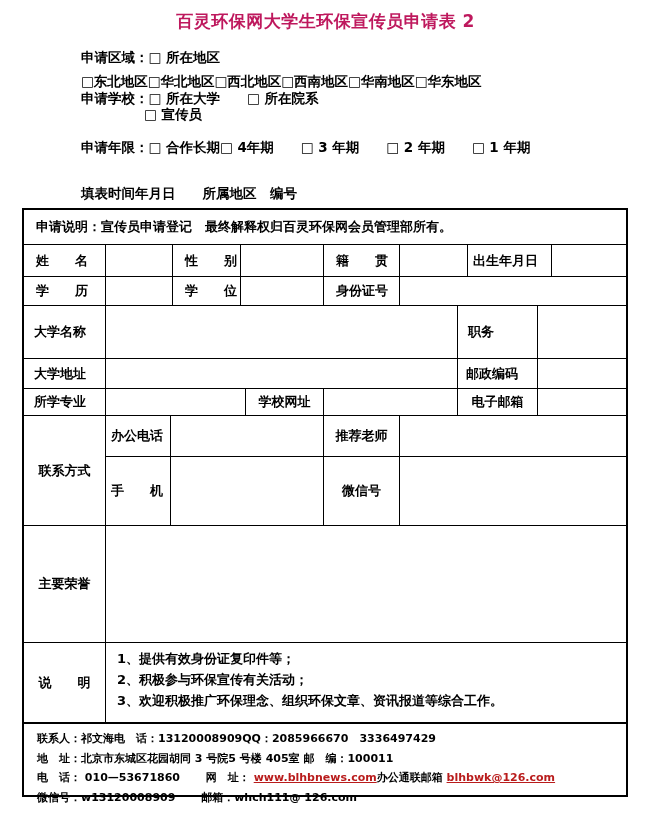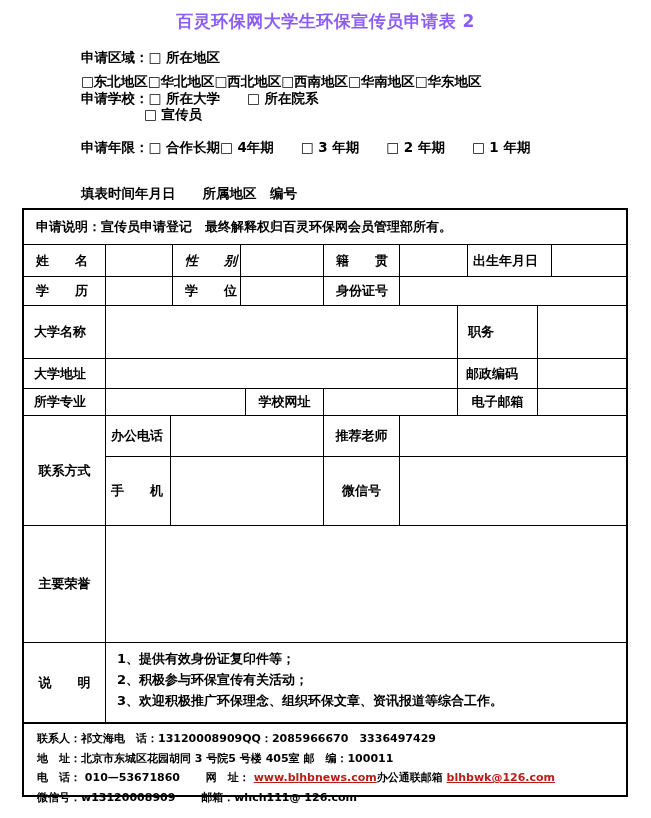--- a/index.html
+++ b/index.html
@@ -3,21 +3,21 @@
 <meta charset="utf-8">
 <style>
   html,body{margin:0;padding:0;background:#fff;}
   .page{
     position:relative;width:651px;height:818px;background:#ffffff;
     font-family:"DejaVu Sans",sans-serif;font-weight:bold;color:#000;
     overflow:hidden;
   }
   .title{
     position:absolute;top:10px;left:0;width:651px;text-align:center;
-    font-size:17px;color:#8b5cf6;letter-spacing:0.5px;
+    font-size:17px;color:#be185d;letter-spacing:0.5px;
   }
   .hline{position:absolute;left:81px;font-size:13.5px;white-space:nowrap;}
   .hl1{top:49px;}
   .hl2{top:73px;}
   .hl3{top:90px;}
   .hl4{top:106px;left:144px;}
   .hl5{top:139px;}
   .hl6{top:185px;}
 
   .form-table{
@@ -69,21 +69,21 @@
 
   <div class="form-table">
 
     <div class="row" style="height:34px;">
       <div class="c pad12" style="flex:1;">申请说明：宣传员申请登记　最终解释权归百灵环保网会员管理部所有。</div>
     </div>
 
     <div class="row" style="height:32px;">
       <div class="c pad12" style="width:81px;">姓　　名</div>
       <div class="c" style="width:67px;"></div>
-      <div class="c pad12" style="width:68px;font-style:italic;">性　　别</div>
+      <div class="c pad12" style="width:68px;">性　　别</div>
       <div class="c" style="width:83px;"></div>
       <div class="c pad12" style="width:76px;">籍　　贯</div>
       <div class="c" style="width:68px;"></div>
       <div class="c pad5" style="width:84px;">出生年月日</div>
       <div class="c" style="flex:1;"></div>
     </div>
 
     <div class="row" style="height:29px;">
       <div class="c pad12" style="width:81px;">学　　历</div>
       <div class="c" style="width:67px;"></div>

